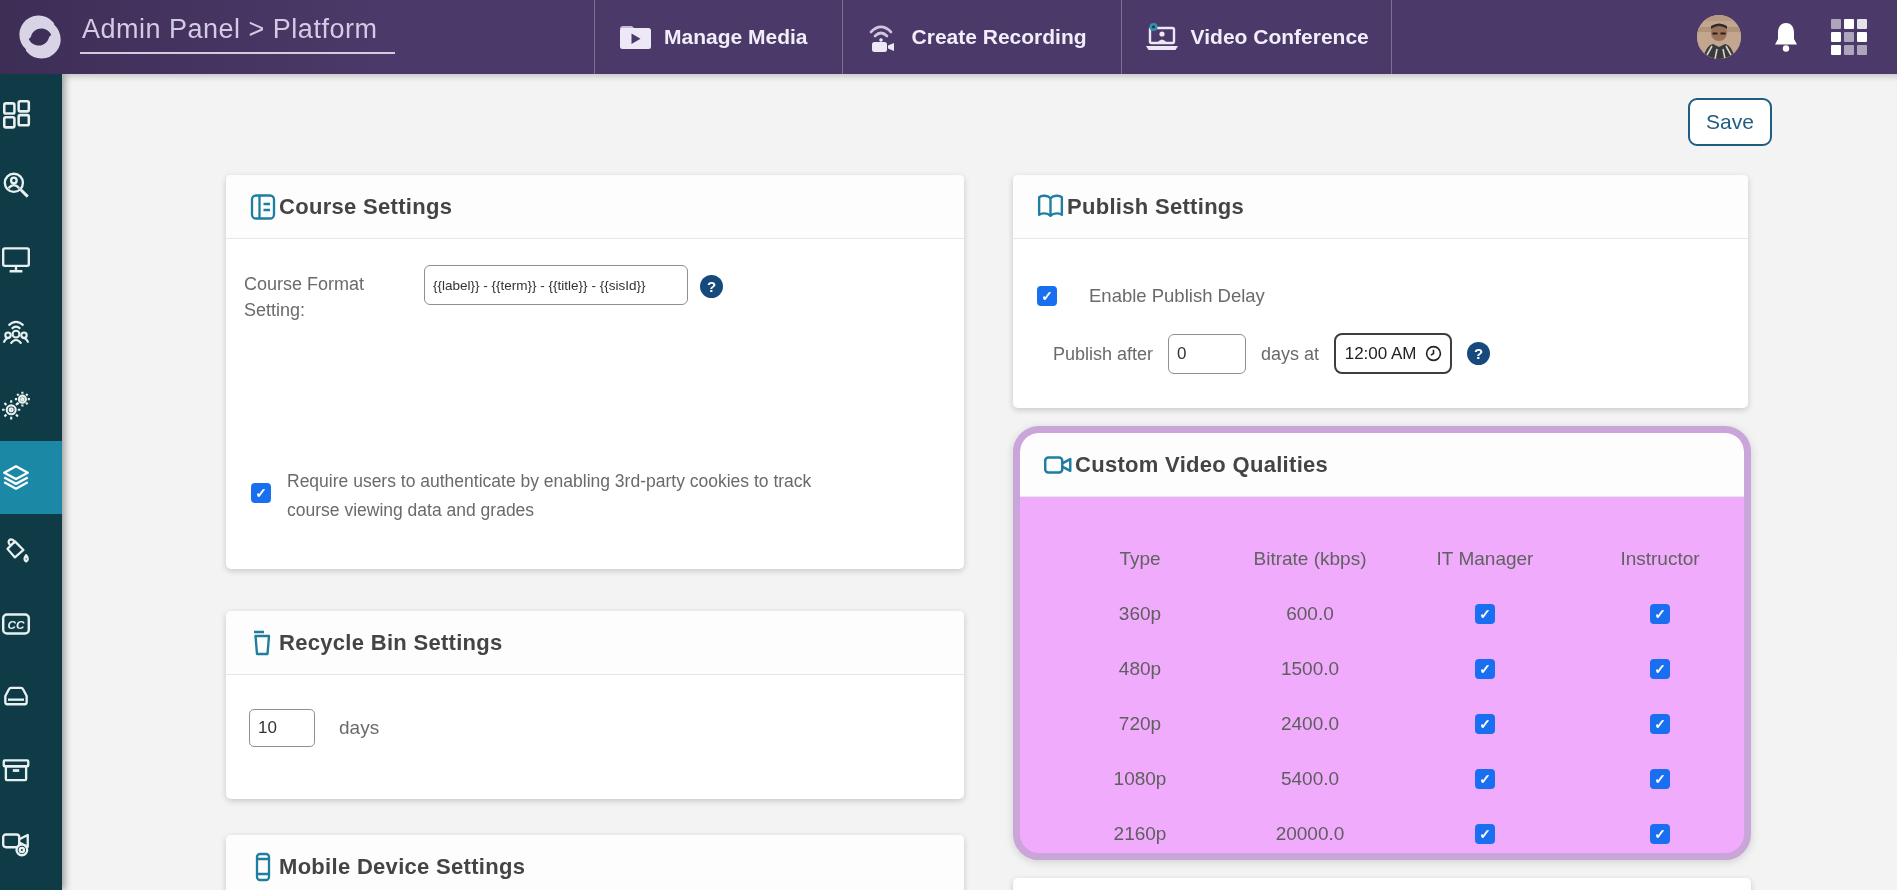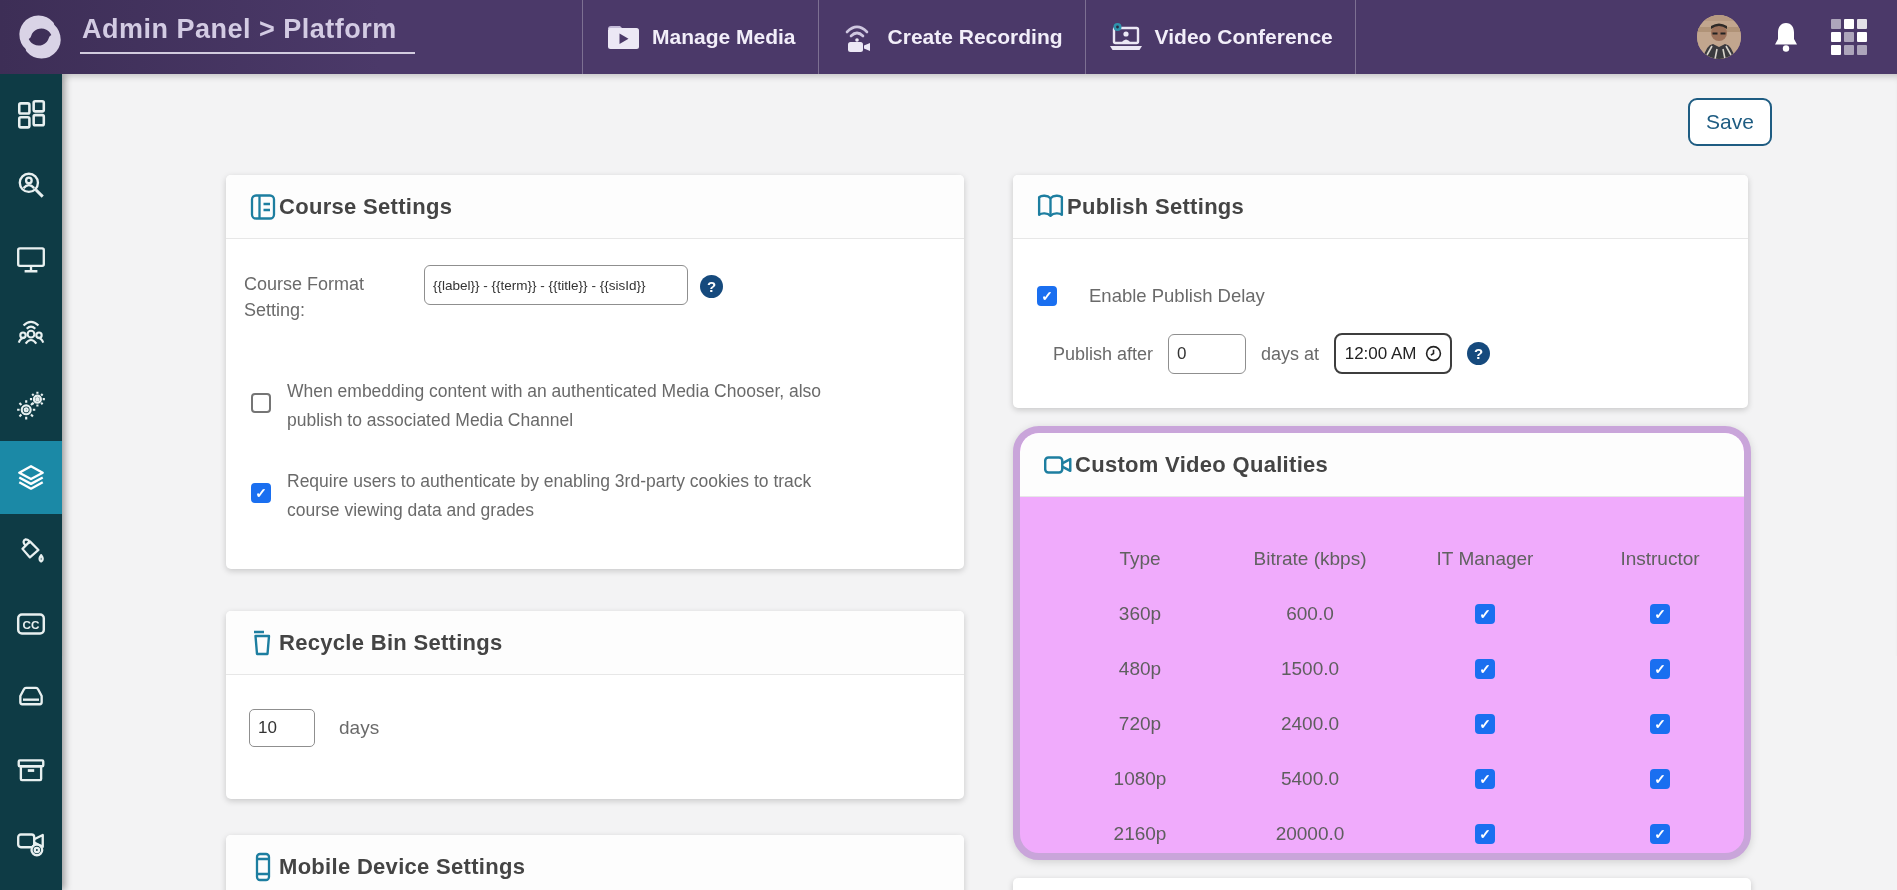--- a/index.html
+++ b/index.html
@@ -5,38 +5,38 @@
   * { margin:0; padding:0; box-sizing:border-box; }
   html,body { width:1897px; height:890px; overflow:hidden; background:#f3f3f4;
     font-family:"Liberation Sans", sans-serif; }
   #app { position:relative; width:1897px; height:890px; }
 
   
   .topbar { position:absolute; left:0; top:0; width:1897px; height:74px;
     background:linear-gradient(90deg,#3d2e56 0%,#4b3969 20%,#4b3969 100%); z-index:30;
     display:flex; align-items:center; }
   .logo { position:absolute; left:14px; top:11px; width:52px; height:52px; }
-  .breadcrumb { position:absolute; left:80px; top:14px; font-size:27px; font-weight:bold;
+  .breadcrumb { position:absolute; left:80px; top:14px; font-size:27px; font-weight:normal;
     color:#d3cbe3; padding:0 18px 7px 2px; border-bottom:2px solid rgba(235,230,245,.85);
     letter-spacing:.5px; }
   .nav { position:absolute; left:582px; top:0; height:74px; display:flex; }
   .nav-item { display:flex; align-items:center; gap:11px; padding:0 22px; height:74px;
-    border-left:1px solid rgba(255,255,255,.28); cursor:pointer; }
+    border-left:1px solid rgba(255,255,255,.28); cursor:pointer;margin-left:12px; }
   .nav-item:last-child { border-right:1px solid rgba(255,255,255,.28); }
   .nav-label { color:#f2eef9; font-size:21px; font-weight:bold; white-space:nowrap; }
   .tb-right { position:absolute; right:0; top:0; height:74px; display:flex; align-items:center; gap:30px; padding-right:30px; }
   .avatar { width:44px; height:44px; border-radius:50%; overflow:hidden; background:#b59a85; position:relative; }
   .grid-icon { display:grid; grid-template-columns:repeat(3,10px); grid-template-rows:repeat(3,10px); gap:3px; }
   .grid-icon span { background:#fff; border-radius:1px; }
 
   
   .sidebar { position:absolute; left:0; top:74px; width:62px; height:816px;
     background:#0e3b45; z-index:20; box-shadow:3px 0 7px rgba(0,0,0,.35);
     display:flex; flex-direction:column; padding-top:2px; }
-  .side-item { width:62px; height:73px; display:flex; align-items:center; justify-content:center; cursor:pointer; }
+  .side-item { width:62px; height:73px; display:flex; align-items:center; justify-content:flex-start; cursor:pointer;font-style:italic; }
   .side-item.active { background:#1b89a6; }
 
   
   .content { position:absolute; left:62px; top:74px; width:1835px; height:582px;
     background:#f3f3f4; box-shadow:inset 0 7px 7px -5px rgba(0,0,0,.22); }
   .save-btn { position:absolute; left:1626px; top:24px; width:84px; height:48px;
     background:#fff; border:2.5px solid #1e5c82; border-radius:9px; color:#1e5c82;
     font-size:21px; font-family:inherit; cursor:pointer; }
 
   .card { position:absolute; background:#fff; border-radius:5px;
@@ -290,24 +290,20 @@
             <path d="M15.5 12 H22 M15.5 18 H22"></path>
           </svg>
         </span>
         <span class="card-title">Course Settings</span>
       </div>
       <div class="format-row">
         <div class="lbl format-label">Course Format Setting:</div>
         <input class="txt-input format-input" type="text" value="{{label}} - {{term}} - {{title}} - {{sisId}}" style="">
         <span class="help">?</span>
       </div>
-      <div class="cb-row cb-row-1">
-        <span class="checkbox"></span>
-        <span class="lbl">When embedding content with an authenticated Media Chooser, also publish to associated Media Channel</span>
-      </div>
       <div class="cb-row cb-row-2">
         <span class="checkbox checked"></span>
         <span class="lbl">Require users to authenticate by enabling 3rd-party cookies to track course viewing data and grades</span>
       </div>
     </div>
 
     <div class="card publish-card">
       <div class="card-header">
         <span>
           <svg viewBox="0 0 30 30" width="31" height="31" fill="none" stroke="#1d7ea0" stroke-width="2.3" stroke-linejoin="round">

